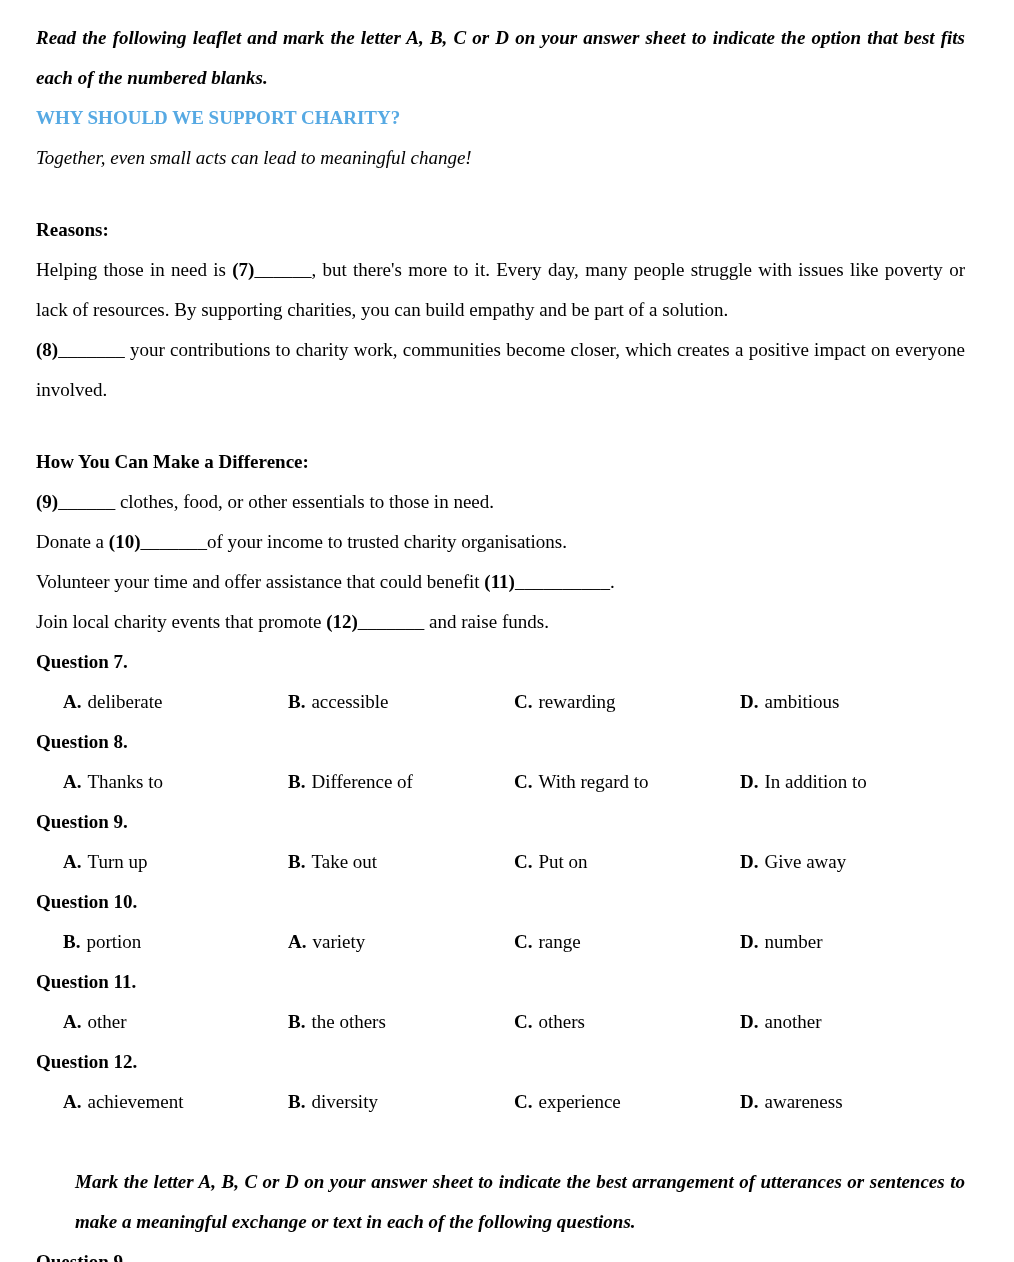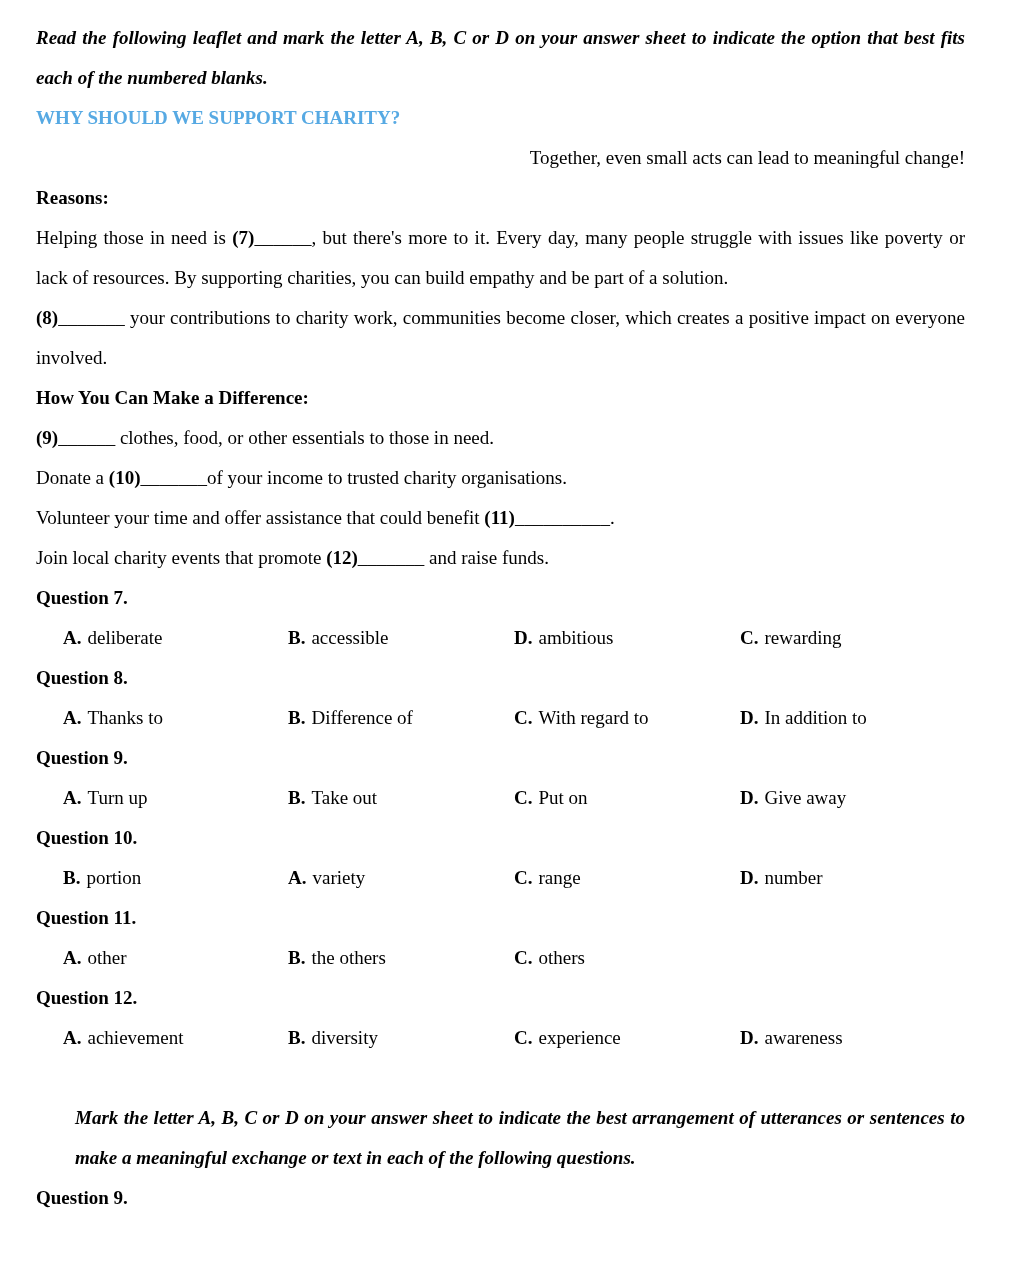--- a/index.html
+++ b/index.html
@@ -20,23 +20,24 @@
     font-weight: bold;
     font-style: italic;
     text-align: justify;
   }
   .title {
     text-align: left;
     font-weight: bold;
     color: #56a9e3;
   }
   .subtitle {
-    text-align: right;
+    text-align: left;
+    font-style: italic;
   }
-  .bold { font-weight: bold; }
+  .bold { font-weight: bold; margin-top: 32px; }
   .para { text-align: justify; }
   .q-label { font-weight: bold; }
   .options-row {
     display: grid;
     grid-template-columns: 225px 226px 226px auto;
     padding-left: 27px;
   }
   .opt-letter { font-weight: bold; margin-right: 6px; }
   .footer-instr {
     margin-top: 40px;
@@ -70,22 +71,22 @@
   <p><span>Donate a </span><span class="bold">(10)</span><span>_______of your income to trusted charity organisations.</span></p>
 
   <p><span>Volunteer your time and offer assistance that could benefit </span><span class="bold">(11)</span><span>__________.</span></p>
 
   <p><span>Join local charity events that promote </span><span class="bold">(12)</span><span>_______ and raise funds.</span></p>
 
   <p class="q-label">Question 7.</p>
   <div class="options-row">
     <span><span class="opt-letter">A.</span><span>deliberate</span></span>
     <span><span class="opt-letter">B.</span><span>accessible</span></span>
+    <span><span class="opt-letter">C.</span><span>rewarding</span></span>
     <span><span class="opt-letter">D.</span><span>ambitious</span></span>
-    <span><span class="opt-letter">C.</span><span>rewarding</span></span>
   </div>
 
   <p class="q-label">Question 8.</p>
   <div class="options-row">
     <span><span class="opt-letter">A.</span><span>Thanks to</span></span>
     <span><span class="opt-letter">B.</span><span>Difference of</span></span>
     <span><span class="opt-letter">C.</span><span>With regard to</span></span>
     <span><span class="opt-letter">D.</span><span>In addition to</span></span>
   </div>
 
@@ -103,20 +104,21 @@
     <span><span class="opt-letter">A.</span><span>variety</span></span>
     <span><span class="opt-letter">C.</span><span>range</span></span>
     <span><span class="opt-letter">D.</span><span>number</span></span>
   </div>
 
   <p class="q-label">Question 11.</p>
   <div class="options-row">
     <span><span class="opt-letter">A.</span><span>other</span></span>
     <span><span class="opt-letter">B.</span><span>the others</span></span>
     <span><span class="opt-letter">C.</span><span>others</span></span>
+    <span><span class="opt-letter">D.</span><span>another</span></span>
   </div>
 
   <p class="q-label">Question 12.</p>
   <div class="options-row">
     <span><span class="opt-letter">A.</span><span>achievement</span></span>
     <span><span class="opt-letter">B.</span><span>diversity</span></span>
     <span><span class="opt-letter">C.</span><span>experience</span></span>
     <span><span class="opt-letter">D.</span><span>awareness</span></span>
   </div>
 

